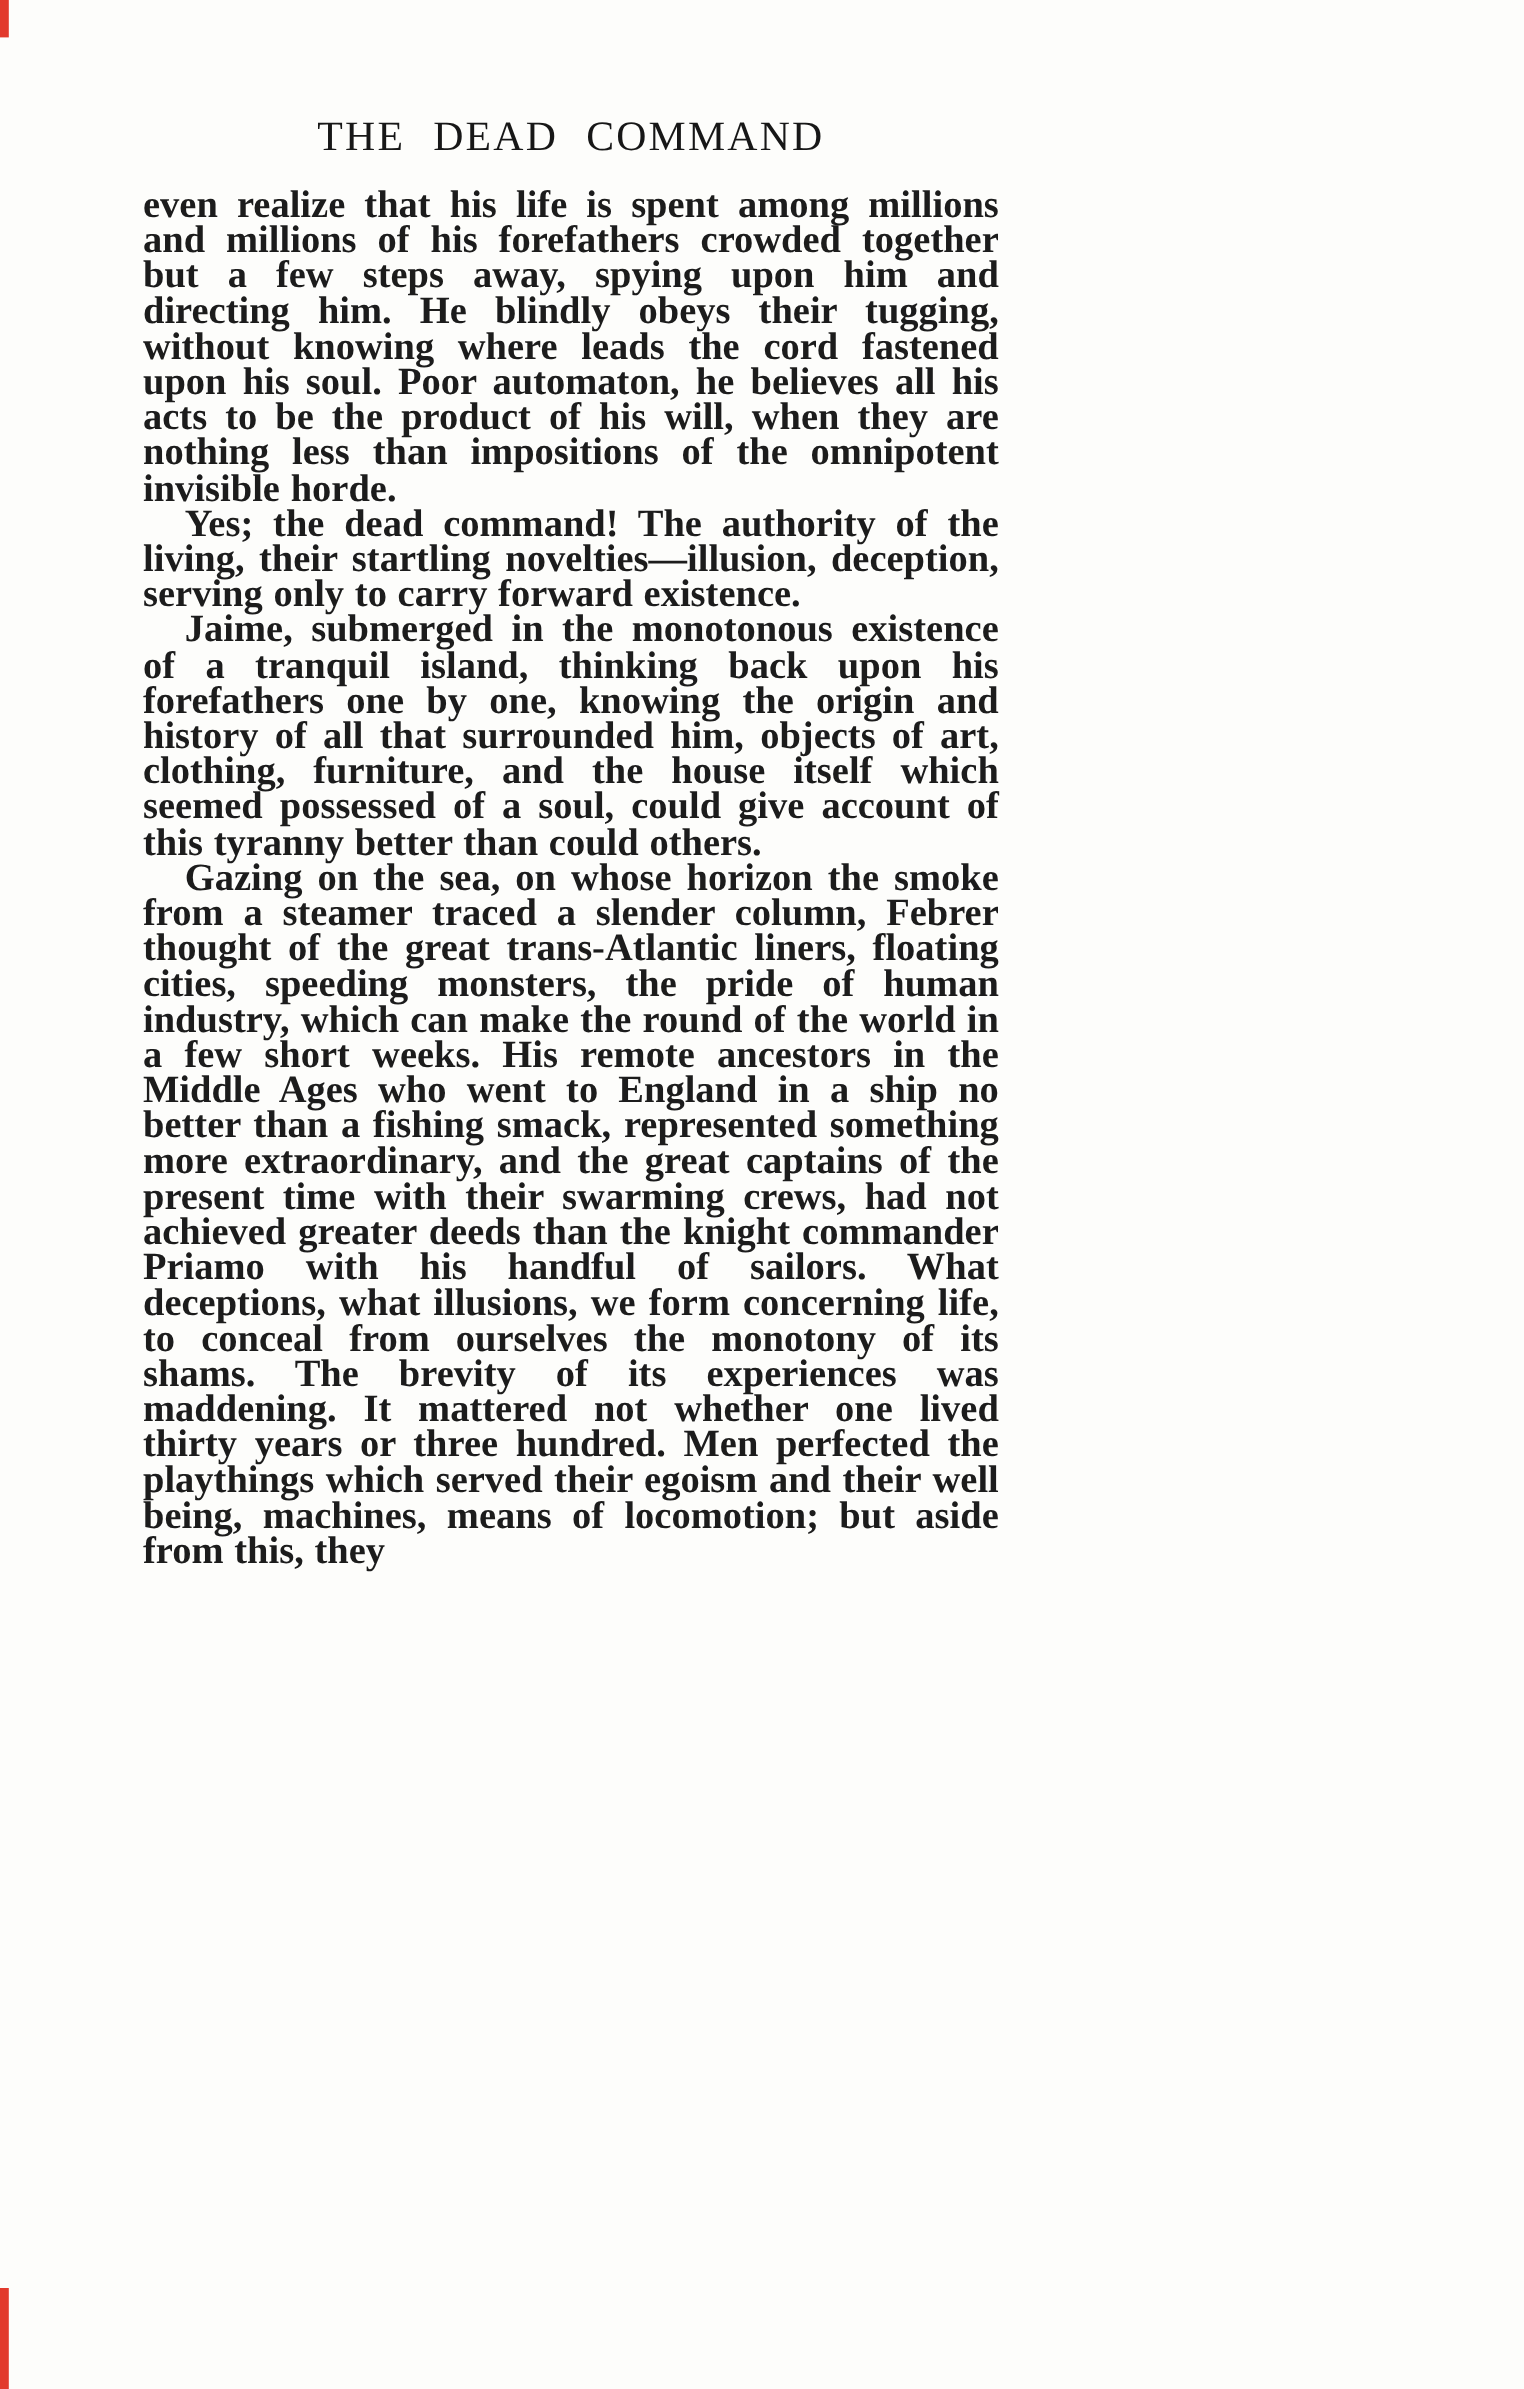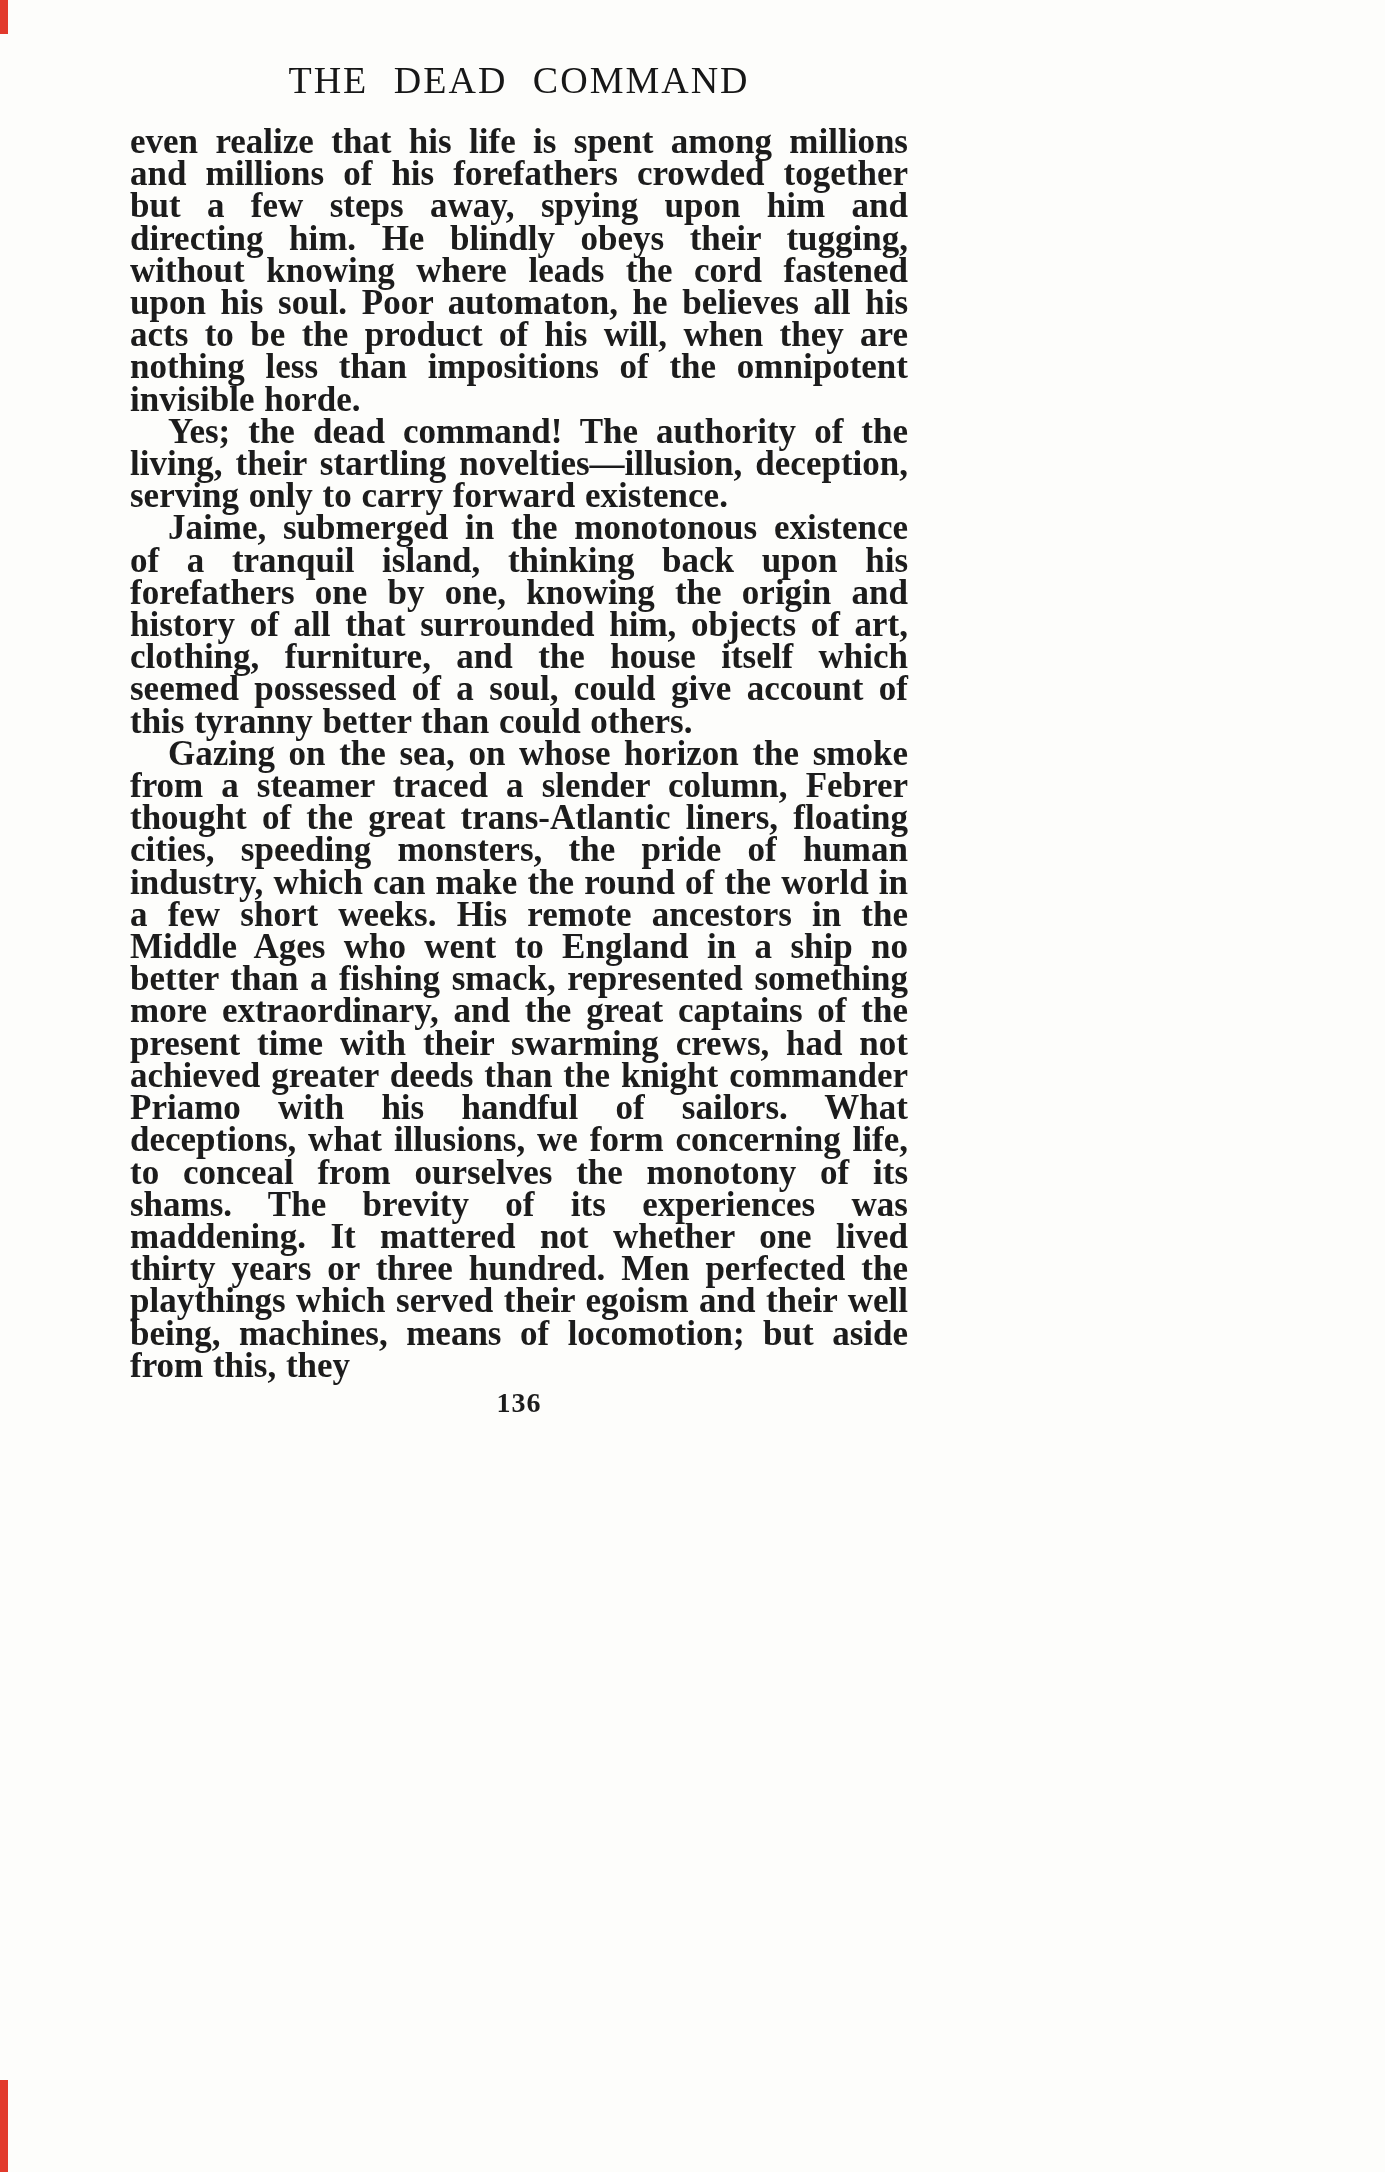--- a/index.html
+++ b/index.html
@@ -26,21 +26,21 @@
     width: 8px;
     background: #e23a2c;
   }
   .red-edge.top { top: 0; height: 34px; }
   .red-edge.bottom { bottom: 0; height: 92px; }
   .text-column {
     position: absolute;
     top: 0;
     left: 130px;
     width: 778px;
-    padding-top: 58px;
+    padding-top: 102px;
   }
   h1.book-title {
     font-size: 38px;
     line-height: 44px;
     font-weight: normal;
     text-align: center;
     letter-spacing: 2px;
     word-spacing: 14px;
     margin: 0 0 24px 0;
     color: #171717;
@@ -78,17 +78,16 @@
     <h1 class="book-title">THE DEAD COMMAND</h1>
 
     <p class="body-par">even realize that his life is spent among millions and millions of his forefathers crowded together but a few steps away, spying upon him and directing him.  He blindly obeys their tugging, without knowing where leads the cord fastened upon his soul.  Poor automaton, he believes all his acts to be the product of his will, when they are nothing less than impositions of the omnipotent invisible horde.</p>
 
     <p class="body-par indented">Yes; the dead command!  The authority of the living, their startling novelties—illusion, deception, serving only to carry forward existence.</p>
 
     <p class="body-par indented">Jaime, submerged in the monotonous existence of a tranquil island, thinking back upon his forefathers one by one, knowing the origin and history of all that surrounded him, objects of art, clothing, furniture, and the house itself which seemed possessed of a soul, could give account of this tyranny better than could others.</p>
 
     <p class="body-par indented">Gazing on the sea, on whose horizon the smoke from a steamer traced a slender column, Febrer thought of the great trans-Atlantic liners, floating cities, speeding monsters, the pride of human industry, which can make the round of the world in a few short weeks.  His remote ancestors in the Middle Ages who went to England in a ship no better than a fishing smack, represented something more extraordinary, and the great captains of the present time with their swarming crews, had not achieved greater deeds than the knight commander Priamo with his handful of sailors.  What deceptions, what illusions, we form concerning life, to conceal from ourselves the monotony of its shams.  The brevity of its experiences was maddening.  It mattered not whether one lived thirty years or three hundred.  Men perfected the playthings which served their egoism and their well being, machines, means of locomotion; but aside from this, they</p>
 
-    <div class="page-number">136</div>
 
   </div>
 
 </div>
 
 </body></html>

